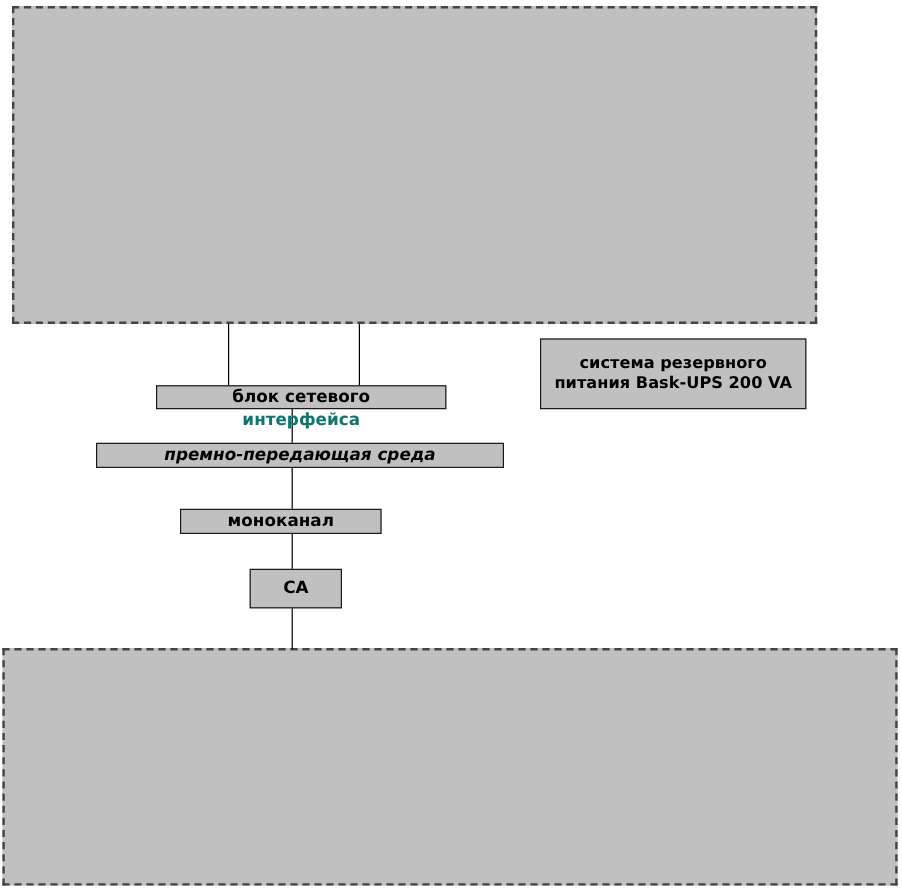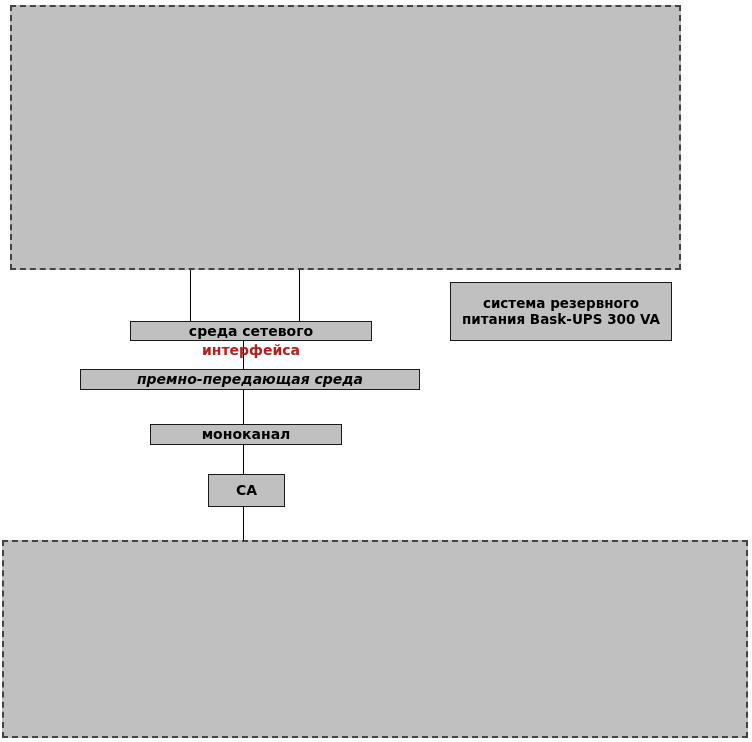--- a/index.html
+++ b/index.html
@@ -42,21 +42,21 @@
   .node-multiline {
     white-space: normal;
     line-height: 1.18;
     font-size: 13.5px;
     padding: 2px 4px;
   }
   .overflow-label {
     position: absolute;
     font-weight: bold;
     font-size: 14px;
-    color: #b91c1c;
+    color: #0f766e;
     text-align: center;
     white-space: nowrap;
     z-index: 4;
   }
   .vline {
     position: absolute;
     width: 0;
     border-left: 1px solid #000000;
     z-index: 1;
   }
@@ -77,34 +77,34 @@
     <span></span>
   </div>
 
   <div class="vline" style="left:190px; top:270px; height:52px;"></div>
 
   <div class="vline" style="left:299px; top:270px; height:52px;"></div>
 
   <div class="vline vline-main" style="left:243px; top:321px; height:220px;"></div>
 
   <div class="node" style="left:130px; top:321px; width:242px; height:20px;">
-    <span>среда сетевого</span>
+    <span>блок сетевого</span>
   </div>
 
   <div class="overflow-label" style="left:130px; top:342px; width:242px;">интерфейса</div>
 
   <div class="node" style="left:80px; top:369px; width:340px; height:21px;font-style:italic;">
     <span>премно-передающая среда</span>
   </div>
 
-  <div class="node" style="left:150px; top:424px; width:192px; height:21px;">
+  <div class="node" style="left:150px; top:424px; width:168px; height:21px;">
     <span>моноканал</span>
   </div>
 
   <div class="node" style="left:208px; top:474px; width:77px; height:33px;">
     <span>CA</span>
   </div>
 
   <div class="node node-multiline" style="left:450px; top:282px; width:222px; height:59px;">
-    <span>система резервного питания Bask-UPS 300 VA</span>
+    <span>система резервного питания Bask-UPS 200 VA</span>
   </div>
 
 </div>
 
 </body></html>

